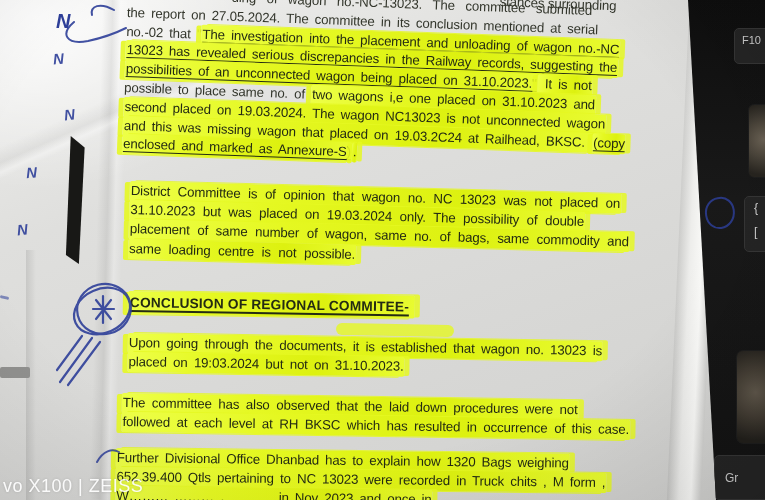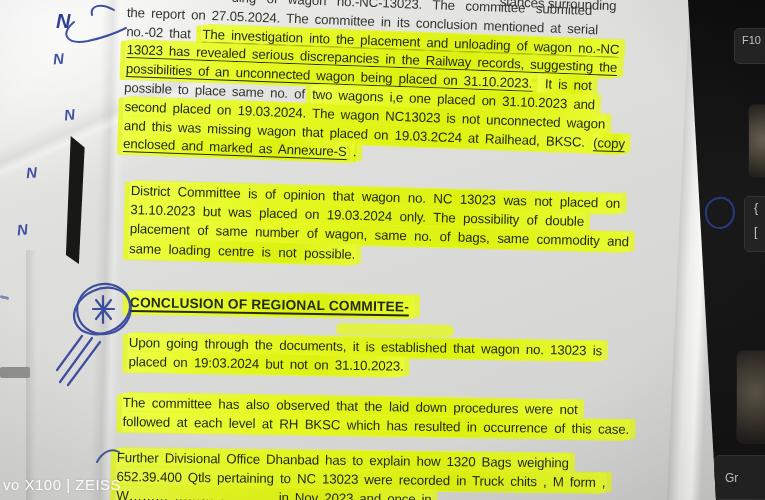--- a/index.html
+++ b/index.html
@@ -65,21 +65,21 @@
   .key-f10{left:734px;top:28px;width:46px;height:36px;font-size:11px;padding:5px 0 0 7px;}
   .key-worn-top{left:748px;top:104px;width:40px;height:74px;border-radius:6px;border-color:#1d1d1d;
       background:radial-gradient(circle at 38% 48%,#6a6154 0%,#4a443a 40%,#27241f 80%);}
   .key-brackets{left:744px;top:196px;width:40px;height:56px;font-size:12.5px;}
   .key-brackets .kb1{position:absolute;left:9px;top:4px;}
   .key-brackets .kb2{position:absolute;left:9px;top:28px;}
   .key-worn-mid{left:736px;top:350px;width:46px;height:94px;border-radius:7px;border-color:#1d1d1d;
       background:radial-gradient(circle at 42% 45%,#5e564a 0%,#403a31 45%,#211f1b 85%);}
   .key-altgr{left:714px;top:455px;width:64px;height:45px;font-size:12px;padding:15px 0 0 10px;}
   
-  .watermark{position:absolute;left:3px;top:476px;font-size:15px;letter-spacing:.5px;
+  .watermark{position:absolute;left:3px;top:476px;font-size:18px;letter-spacing:.5px;
       color:rgba(255,255,255,.92);text-shadow:0 0 3px rgba(0,0,0,.15);}
 </style>
 </head>
 <body>
 
 <div class="photo">
 
   <div class="shade corner-light"></div>
   <div class="shade crease-v"></div>
   <div class="shade crease-d"></div>

